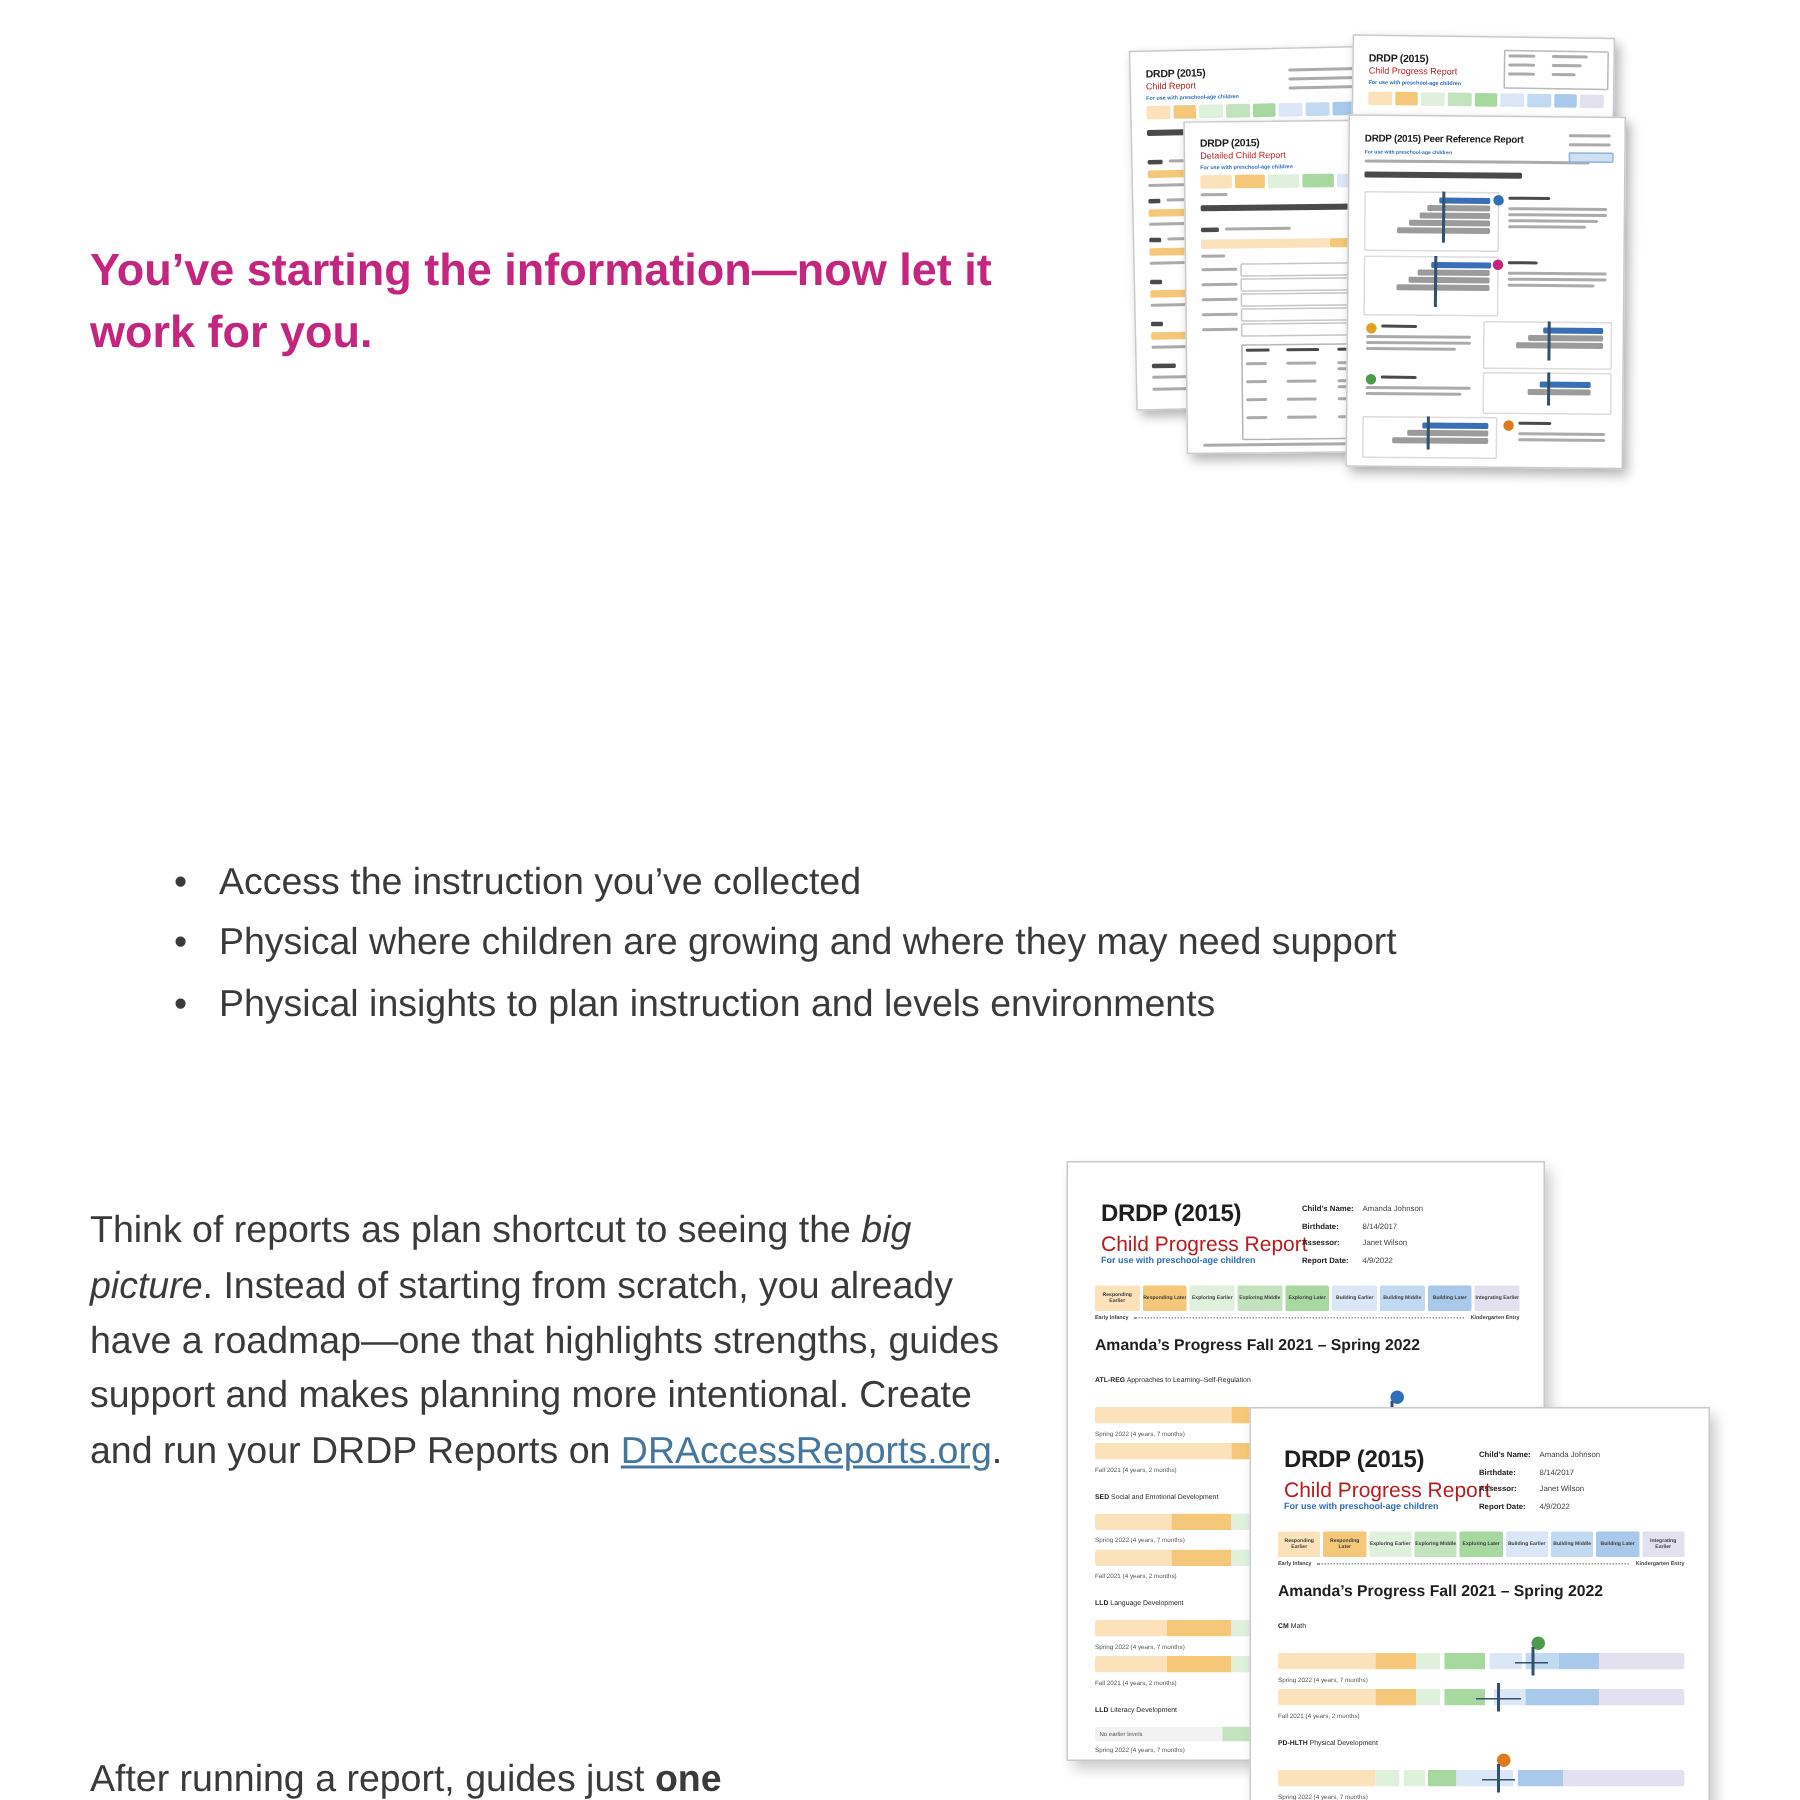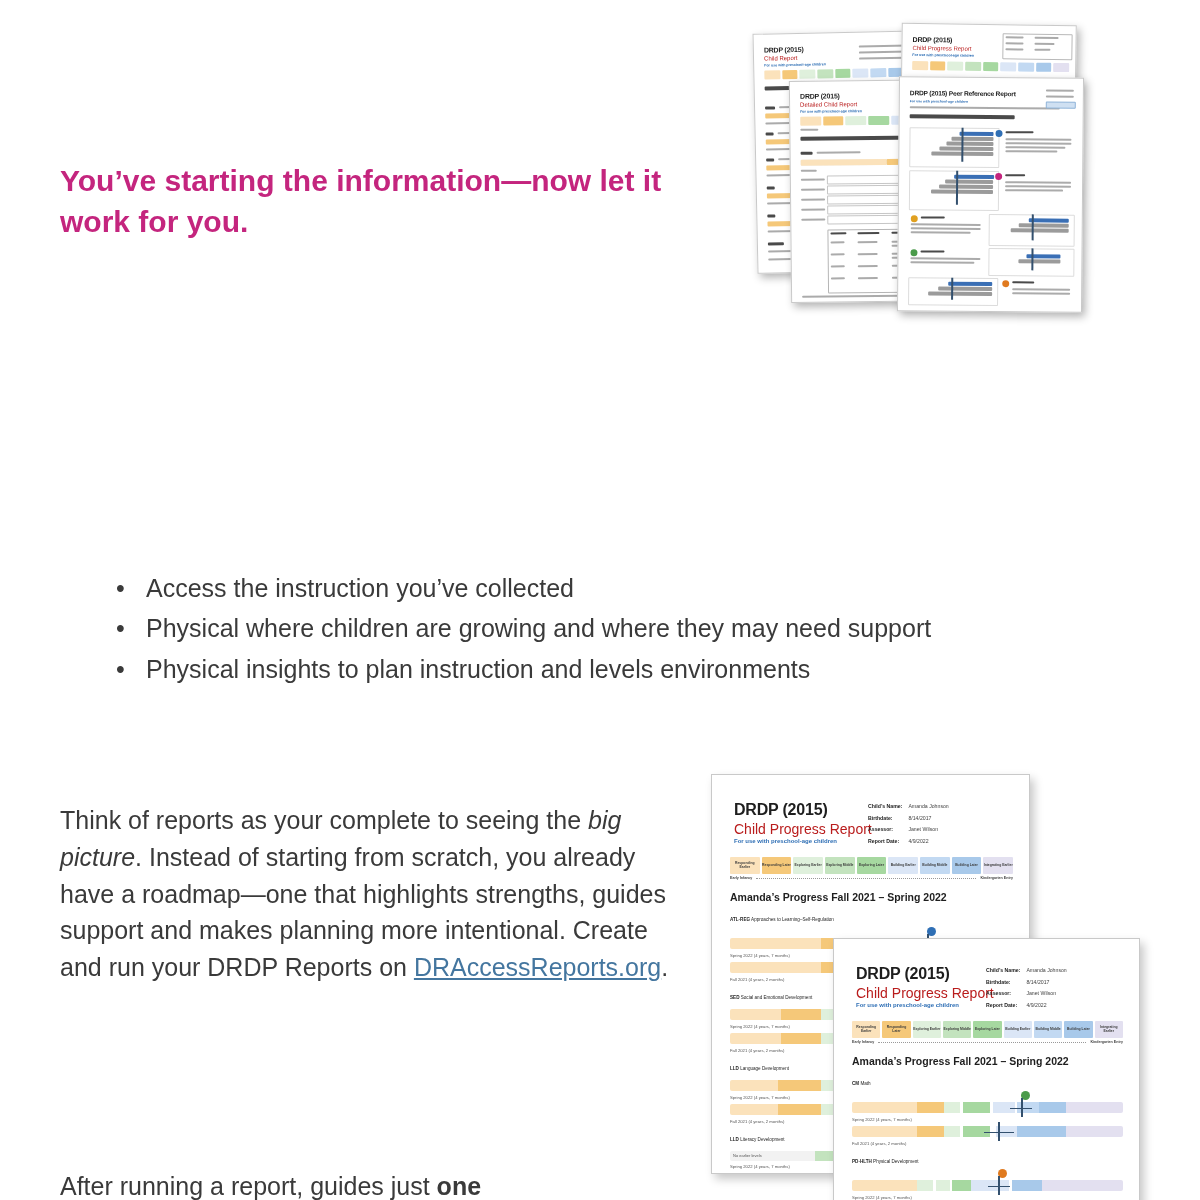--- a/index.html
+++ b/index.html
@@ -247,21 +247,21 @@
     <li>
       <span class="bullet-dot">•</span>
       <b>Physical</b><span> where children are growing and where they may need support</span>
     </li>
     <li>
       <span class="bullet-dot">•</span>
       <b>Physical</b><span> insights to plan instruction and levels environments</span>
     </li>
   </ul>
 
-  <p class="para para-think"><span>Think of reports as your complete to seeing the </span><em>big picture</em><span>. Instead of starting from scratch, you already have a roadmap—one that highlights strengths, guides support and makes planning more intentional. Create and run your DRDP Reports on </span><a class="link" href="#">DRAccessReports.org</a><span>.</span></p>
+  <p class="para para-think"><span>Think of reports as plan shortcut to seeing the </span><em>big picture</em><span>. Instead of starting from scratch, you already have a roadmap—one that highlights strengths, guides support and makes planning more intentional. Create and run your DRDP Reports on </span><a class="link" href="#">DRAccessReports.org</a><span>.</span></p>
 
   <p class="para para-after"><span>After running a report, guides just </span><b>one</b></p>
 
   <div class="collage">
 
     <div class="card" style="left:20px; top:10px; width:175px; height:240px; transform:rotate(-1.2deg);">
       <div class="rc-title" style="position:absolute;left:10px;top:12px;font-size:7px;">DRDP (2015)</div>
       <div class="rc-sub" style="position:absolute;left:10px;top:21px;font-size:6px;">Child Report</div>
       <div class="rc-note" style="position:absolute;left:10px;top:29px;font-size:3.6px;">For use with preschool-age children</div>
       <div class="tline" style="left:105px;top:13px;width:62px;height:2px;"></div>

